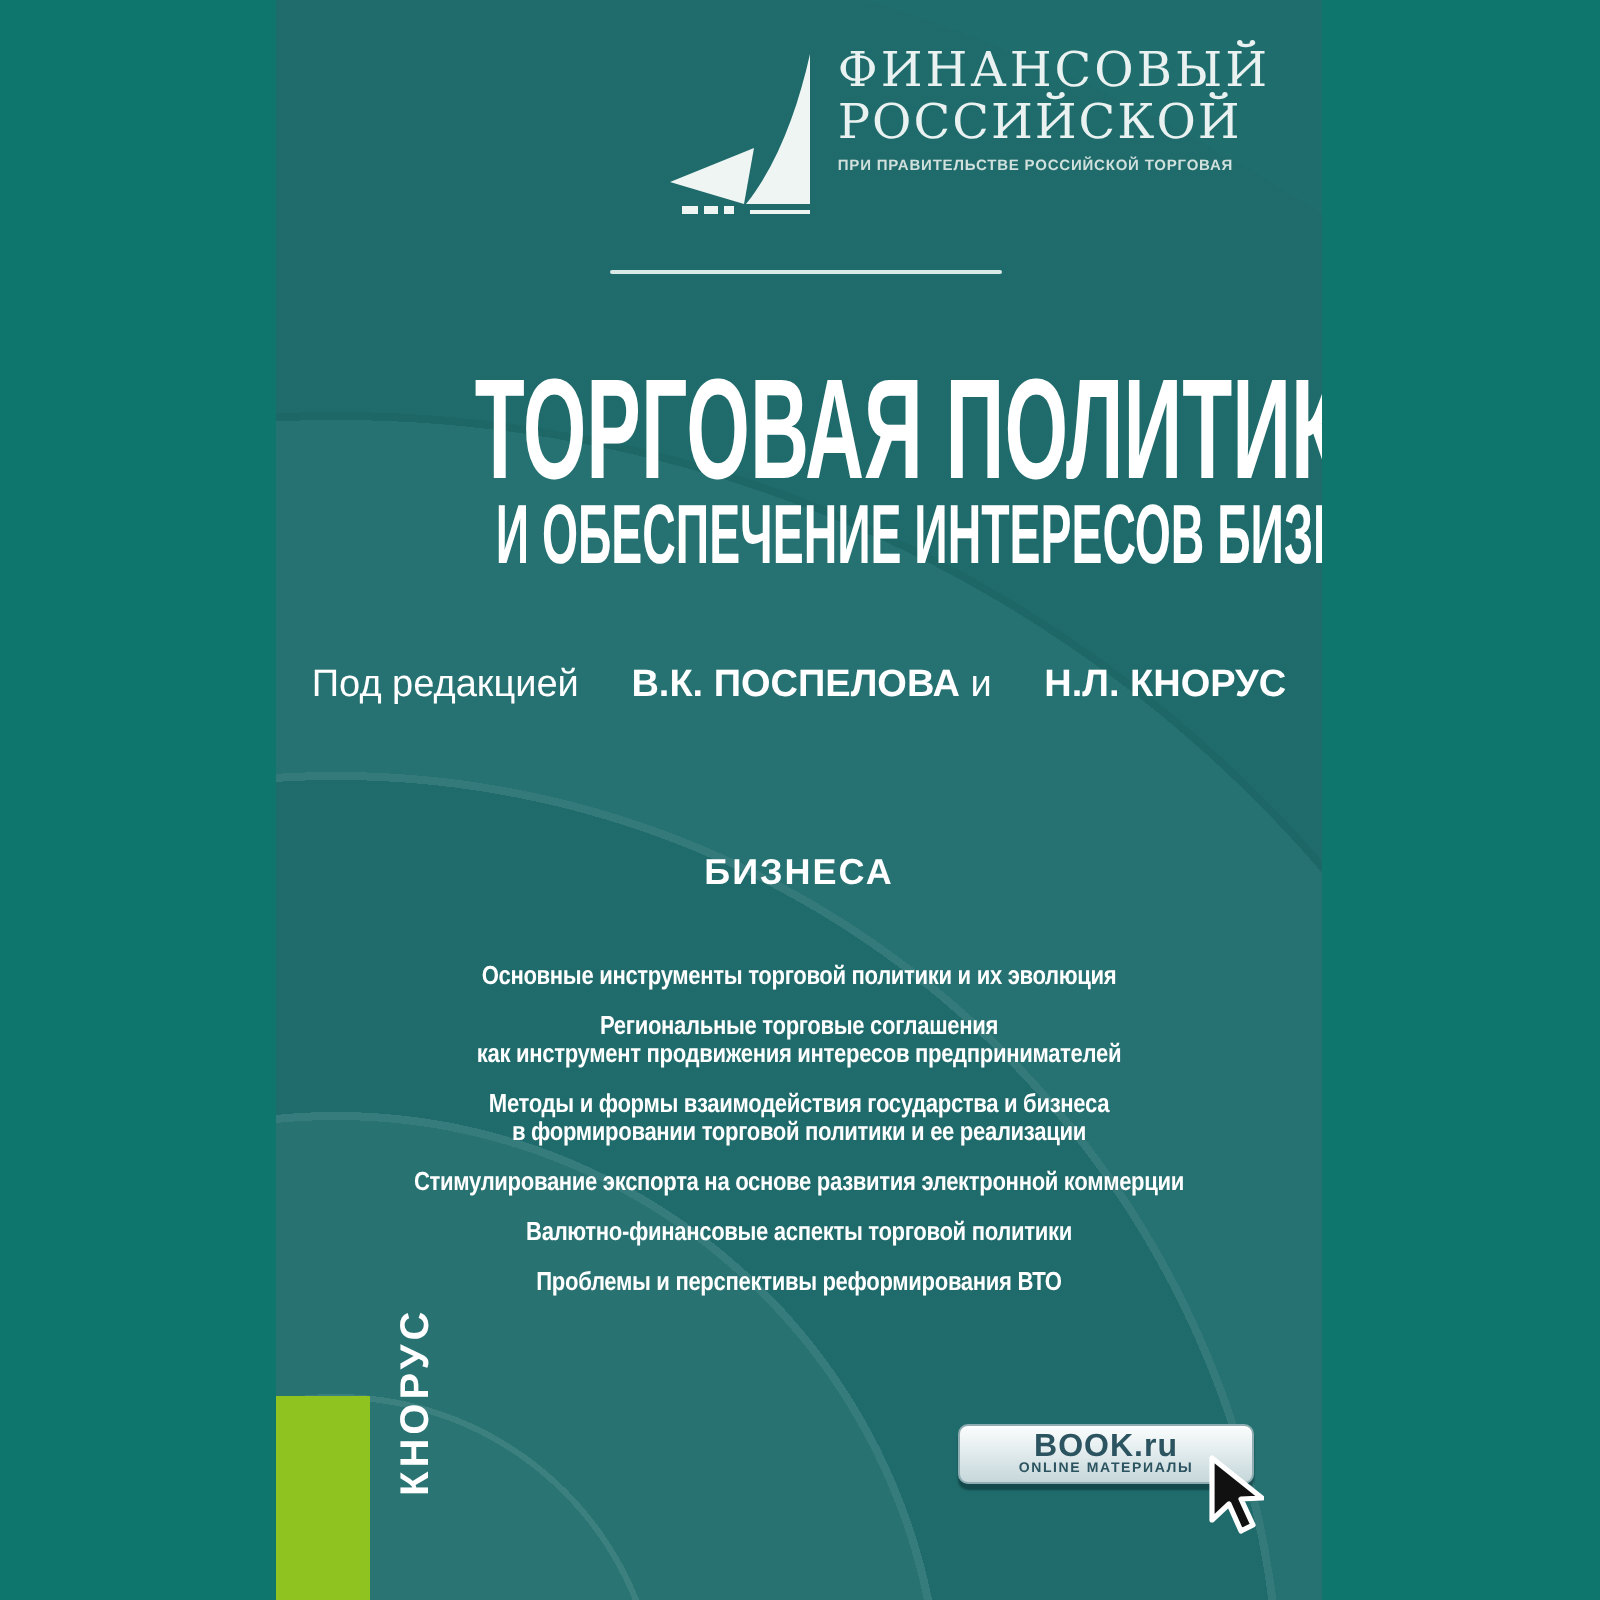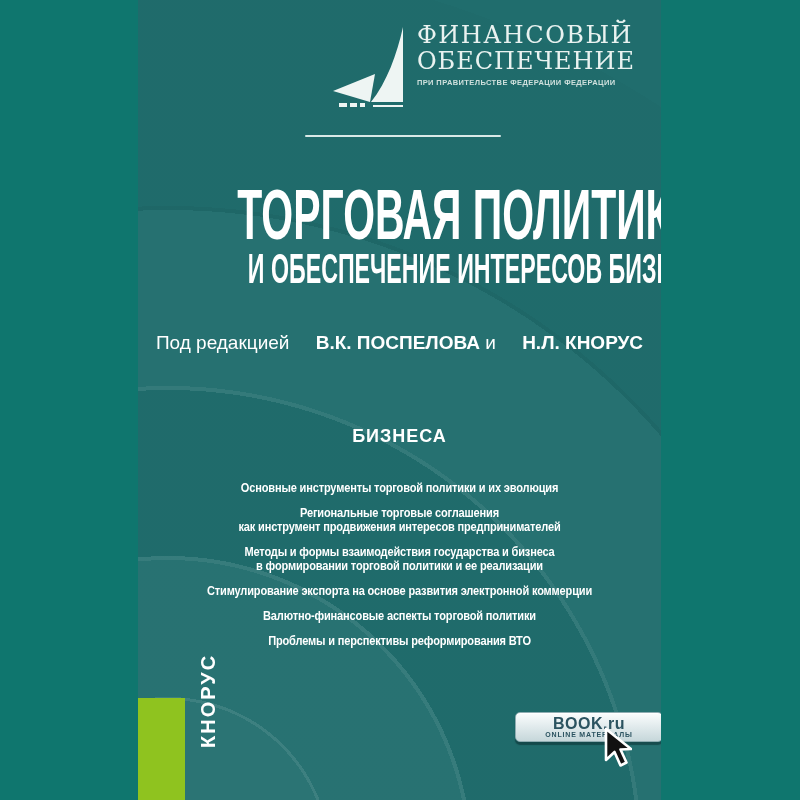--- a/index.html
+++ b/index.html
@@ -58,21 +58,20 @@
   }
 
   
   .bookru{
     position:absolute;left:341px;top:712px;width:148px;height:30px;box-sizing:border-box;
     background:linear-gradient(#fbfdfd 0%,#e3ecee 45%,#c6d7da 100%);
     border:1px solid #8fadb2;border-radius:5px;
     box-shadow:0 3px 1px rgba(8,40,44,0.5), inset 0 1px 0 #ffffff;
     display:flex;flex-direction:column;align-items:center;justify-content:center;
     cursor:pointer;
-    margin-left:36px;
   }
   .bookru-title{color:#2b5360;font-size:16px;font-weight:bold;line-height:15px;letter-spacing:0.5px;}
   .bookru-sub{color:#2b5360;font-size:7px;font-weight:bold;letter-spacing:0.8px;line-height:8px;}
 
   .cursor{position:absolute;left:464px;top:727px;width:30px;height:42px;}
 </style>
 </head>
 <body>
 
 <div class="page">
@@ -82,22 +81,22 @@
       <svg class="uni-sail" viewBox="0 0 80 84" xmlns="http://www.w3.org/2000/svg">
         <path d="M74,3 L74,78 L42,78 C58,58 68,30 74,3 Z" fill="#eef5f3"></path>
         <path d="M4,67 L46,50 L41,78 Z" fill="#eef5f3"></path>
         <rect x="10" y="79" width="8" height="4" fill="#eef5f3"></rect>
         <rect x="21" y="79" width="7" height="4" fill="#eef5f3"></rect>
         <rect x="31" y="79" width="5" height="4" fill="#eef5f3"></rect>
         <rect x="44" y="81" width="30" height="2" fill="#eef5f3"></rect>
       </svg>
       <div class="uni-text">
         <div class="uni-line1">ФИНАНСОВЫЙ</div>
-        <div class="uni-line2">ОБЕСПЕЧЕНИЕ</div>
-        <div class="uni-sub">ПРИ ПРАВИТЕЛЬСТВЕ ФЕДЕРАЦИИ ФЕДЕРАЦИИ</div>
+        <div class="uni-line2">РОССИЙСКОЙ</div>
+        <div class="uni-sub">ПРИ ПРАВИТЕЛЬСТВЕ РОССИЙСКОЙ ТОРГОВАЯ</div>
       </div>
     </div>
 
     <div class="divider"></div>
 
     <div class="title-wrap">
       <div class="title-1">ТОРГОВАЯ ПОЛИТИКА</div>
       <div class="title-2">И ОБЕСПЕЧЕНИЕ ИНТЕРЕСОВ БИЗНЕСА</div>
     </div>
 

